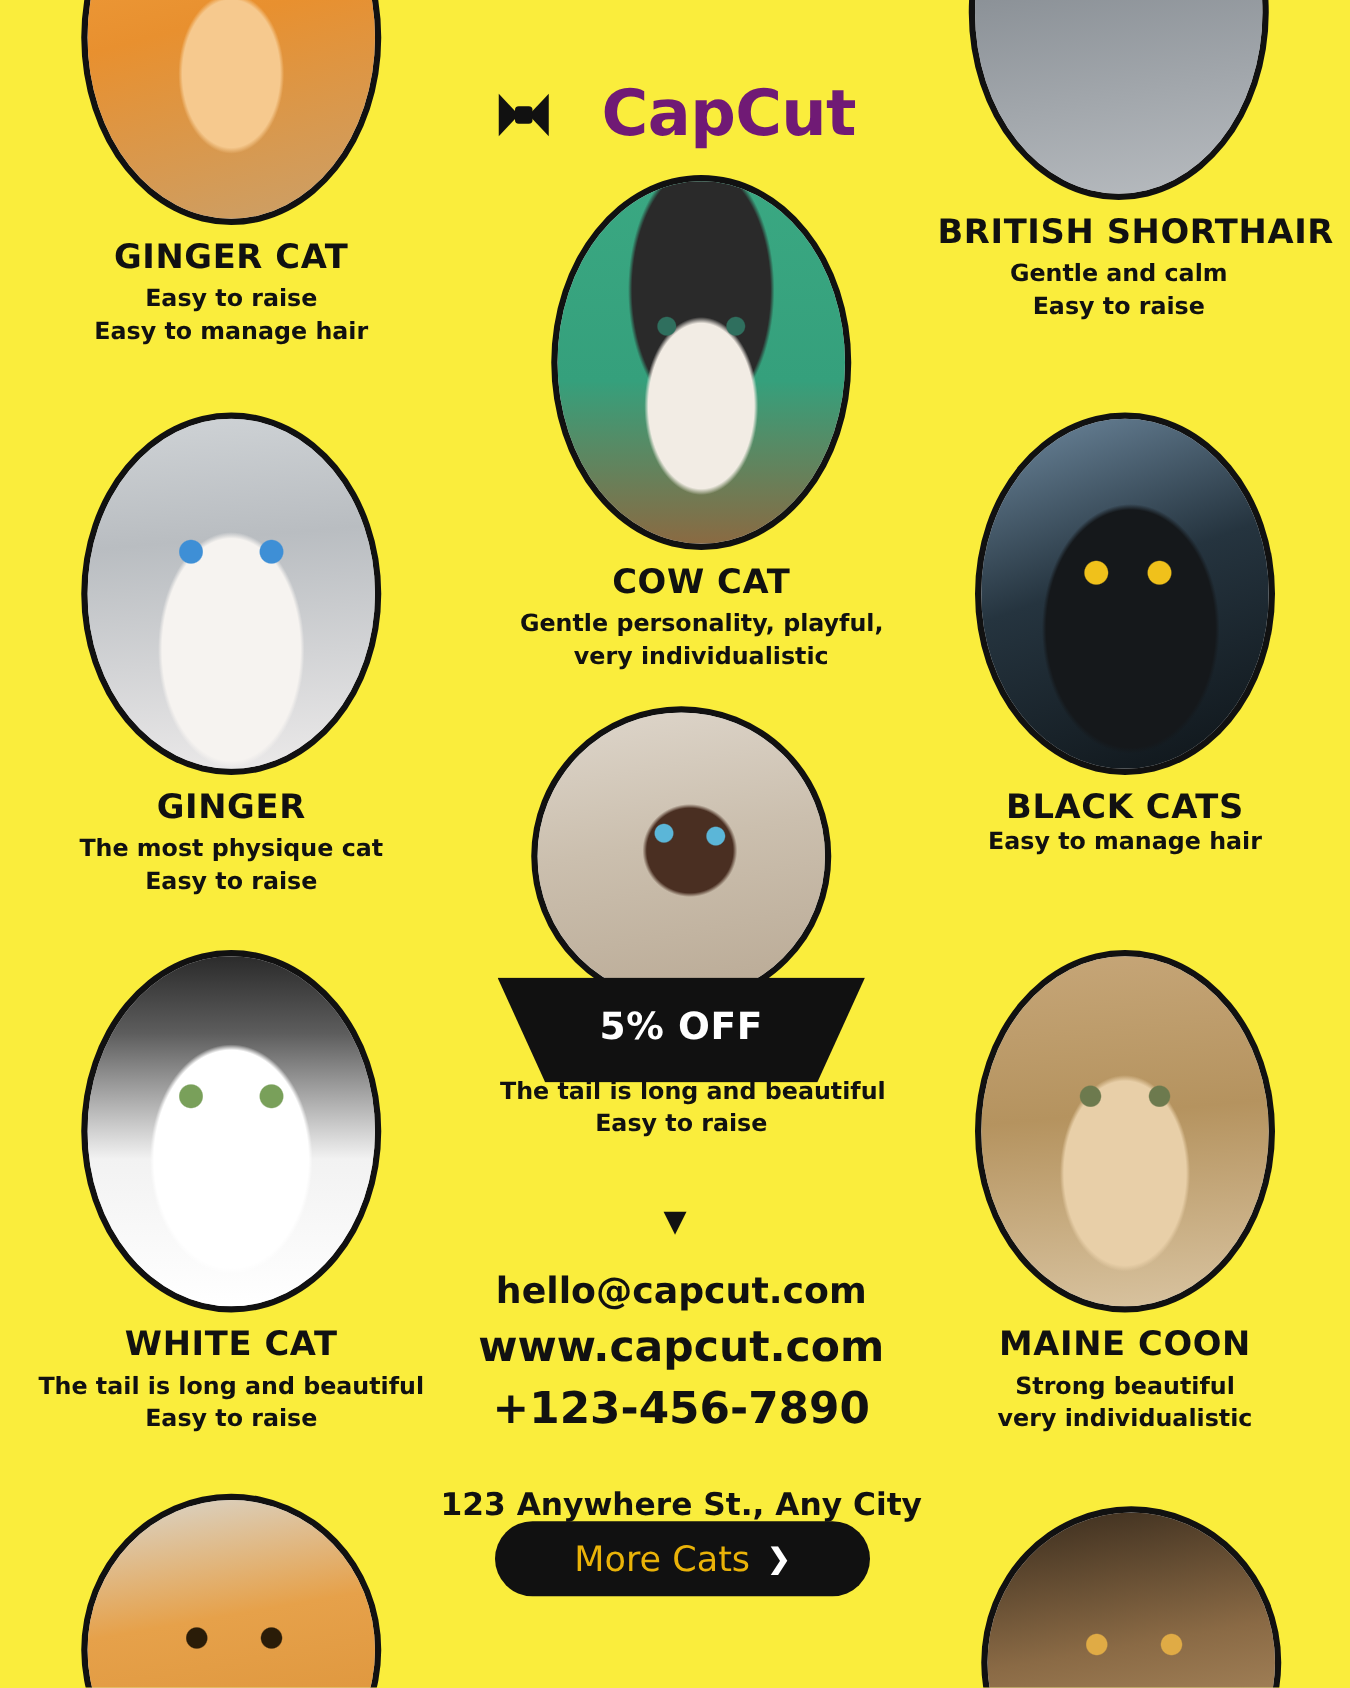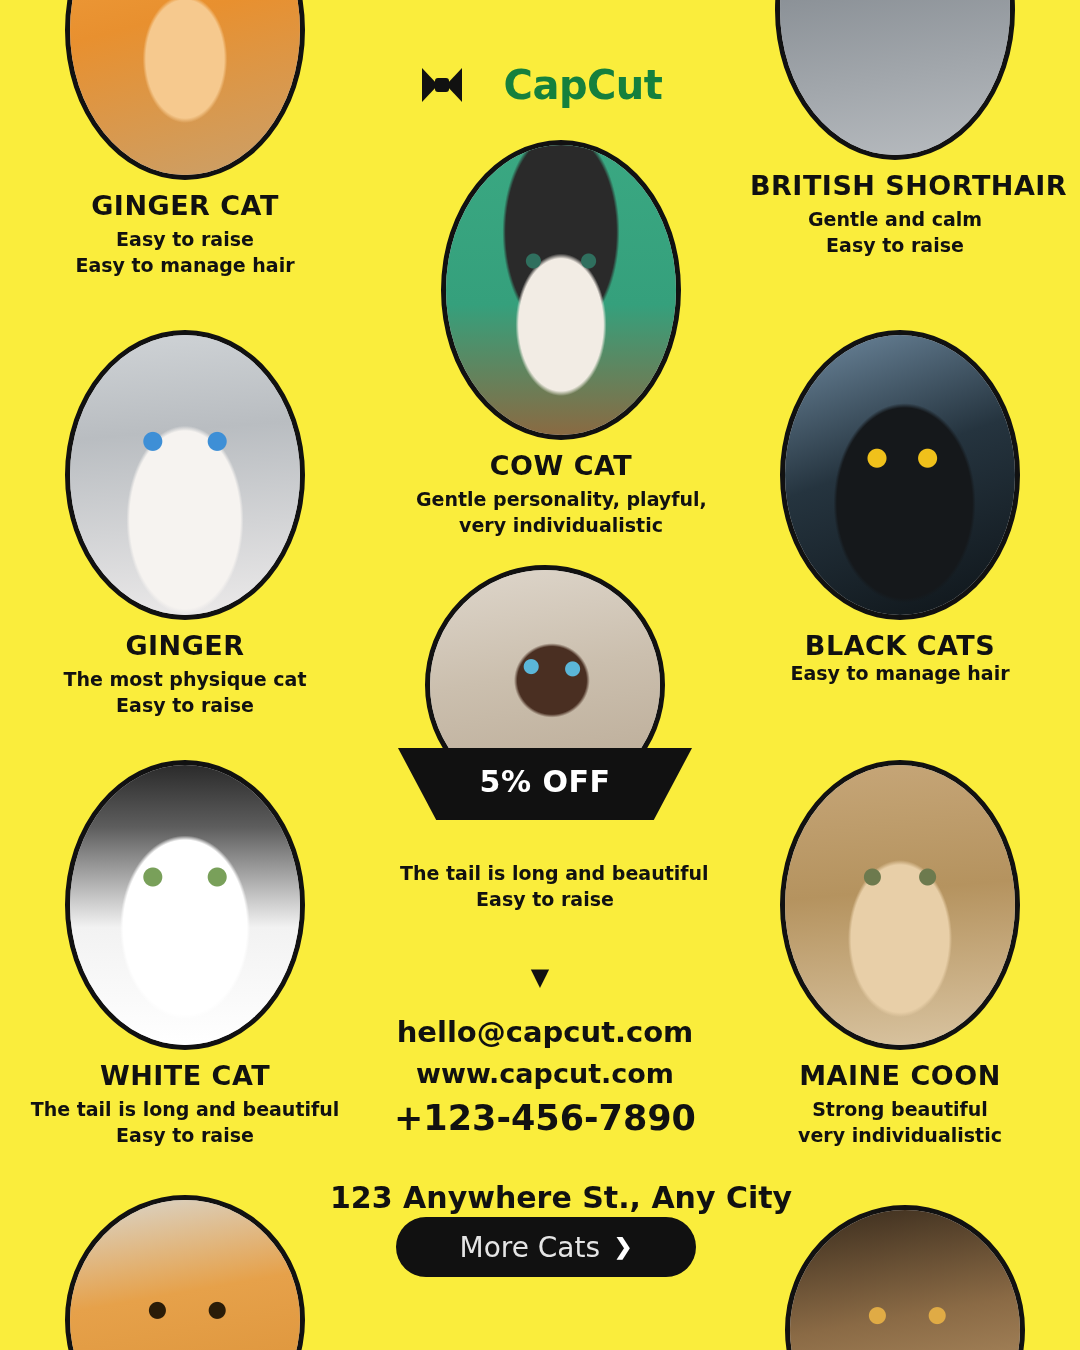--- a/index.html
+++ b/index.html
@@ -20,24 +20,24 @@
   .brand {
     position: absolute;
     left: 0; right: 0; top: 62px;
     display: flex;
     align-items: center;
     justify-content: center;
     gap: 14px;
   }
   .brand-logo { width: 48px; height: 42px; display: block; }
   .brand-name {
-    font-size: 40px;
+    font-size: 51px;
     font-weight: bold;
     letter-spacing: -0.5px;
-    color: #15803d;
+    color: #701a75;
     font-family: "DejaVu Sans", sans-serif;
     margin-left: 24px;
   }
 
   
   .card { position: absolute; }
   .oval {
     border: 5px solid #111;
     border-radius: 50%;
     overflow: hidden;
@@ -96,22 +96,22 @@
 
   #card-bottom-left { left: 40px; top: 1195px; width: 290px; }
   #card-bottom-left .oval { width: 240px; height: 250px; margin: 0 auto; }
 
   #card-bottom-right { left: 760px; top: 1205px; width: 290px; }
   #card-bottom-right .oval { width: 240px; height: 250px; margin: 0 auto; }
 
   
   .ribbon-wrap {
     position: absolute;
-    left: 398px; top: 748px;
-    width: 294px; height: 72px;
+    left: 398px; top: 782px;
+    width: 294px; height: 84px;
   }
   .ribbon {
     position: absolute;
     inset: 0;
     background: #111;
     clip-path: polygon(0 0, 100% 0, 87% 100%, 13% 100%);
     display: flex;
     align-items: center;
     justify-content: center;
     padding-bottom: 6px;
@@ -139,42 +139,42 @@
     text-align: center;
     color: #111;
   }
   .contact .line {
     font-weight: bold;
     margin-bottom: 9px;
     white-space: nowrap;
     text-align: center;
   }
   .contact .l1 { font-size: 29px; }
-  .contact .l2 { font-size: 27px; }
+  .contact .l2 { font-size: 34px; }
   .contact .l3 { font-size: 35px; }
-  .contact .l4 { font-size: 30px; margin-top: 42px; }
+  .contact .l4 { font-size: 25px; margin-top: 42px; }
 
   
   .cta {
     position: absolute;
     left: 396px; top: 1217px;
     width: 300px; height: 60px;
     background: #111;
     border-radius: 30px;
     border: none;
     color: #fff;
     display: flex;
     align-items: center;
     justify-content: center;
     gap: 14px;
     cursor: pointer;
   }
   .cta .label {
     font-size: 28px;
-    color: #e5e5e5;
+    color: #eab308;
     font-family: "DejaVu Sans", sans-serif;
   }
   .cta .chev { font-size: 22px; color: #fff; font-weight: bold; }
 </style>
 </head>
 <body>
 
 <div class="poster">
 
   <div class="brand">

